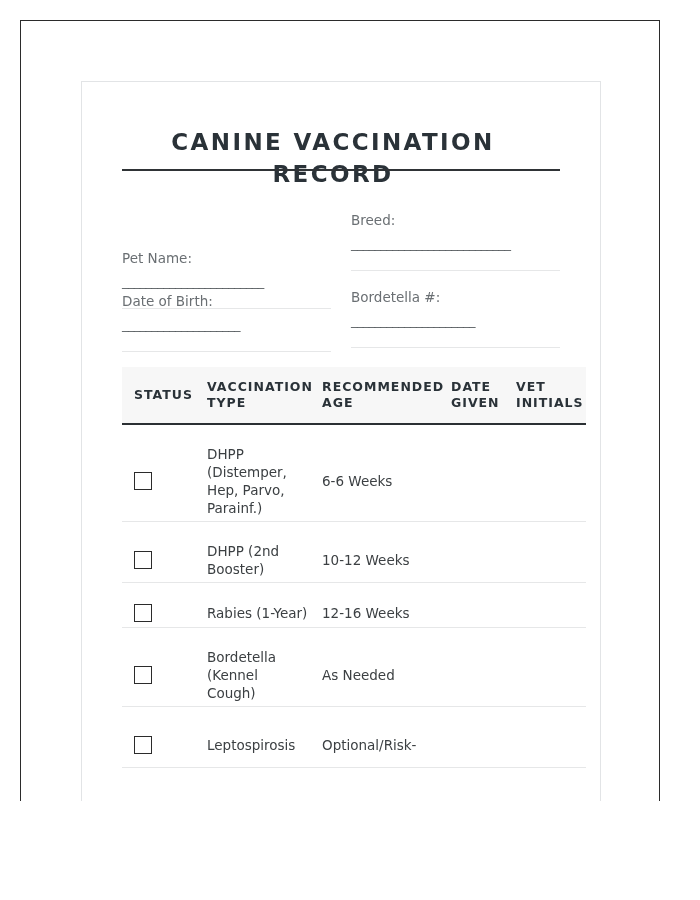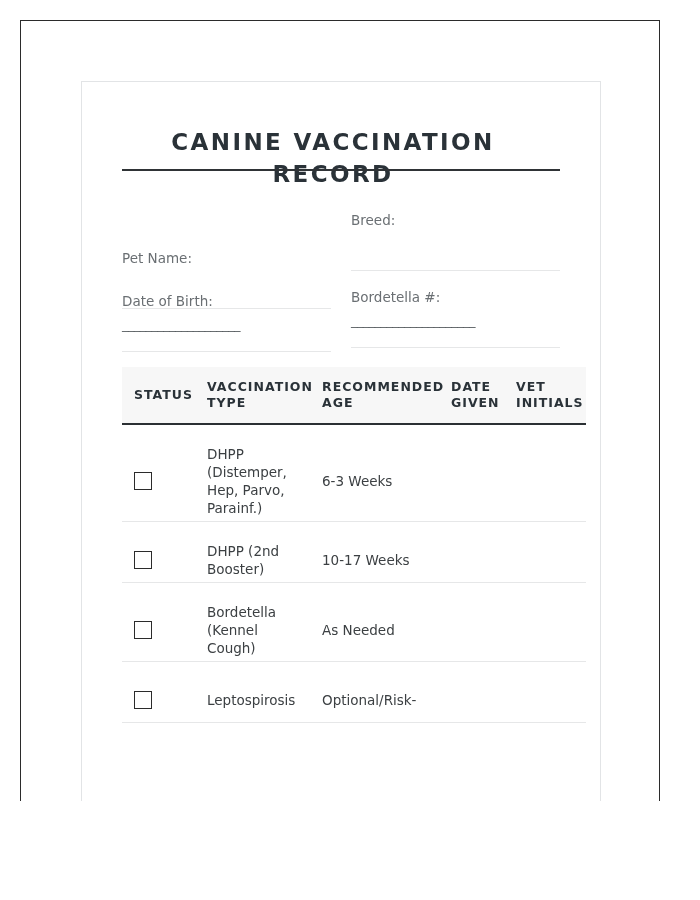--- a/index.html
+++ b/index.html
@@ -50,23 +50,25 @@
 
 <div class="viewport">
   <div class="outer-frame"></div>
   <div class="card"></div>
 
   <h1 class="title">CANINE VACCINATION RECORD</h1>
   <div class="title-rule"></div>
 
   <div class="field" style="left:122px; top:211px;margin-top:38px;">
     <span class="field-label">Pet Name:</span>
+    <span class="field-line">________________________</span>
   </div>
   <div class="field" style="left:351px; top:211px;">
     <span class="field-label">Breed:</span>
+    <span class="field-line">___________________________</span>
   </div>
   <div class="field" style="left:122px; top:292px;">
     <span class="field-label">Date of Birth:</span>
     <span class="field-line">____________________</span>
   </div>
   <div class="field" style="left:351px; top:288px;">
     <span class="field-label">Bordetella #:</span>
     <span class="field-line">_____________________</span>
   </div>
 
@@ -85,28 +87,35 @@
           <th>VACCINATION TYPE</th>
           <th>RECOMMENDED AGE</th>
           <th>DATE GIVEN</th>
           <th>VET INITIALS</th>
         </tr>
       </thead>
       <tbody>
         <tr style="height:97px">
           <td><span class="cb"></span></td>
           <td>DHPP (Distemper, Hep, Parvo, Parainf.)</td>
-          <td>6-3 Weeks</td>
+          <td>6-6 Weeks</td>
           <td></td>
           <td></td>
         </tr>
         <tr style="height:61px">
           <td><span class="cb"></span></td>
           <td>DHPP (2nd Booster)</td>
-          <td>10-17 Weeks</td>
+          <td>10-12 Weeks</td>
+          <td></td>
+          <td></td>
+        </tr>
+        <tr style="height:45px">
+          <td><span class="cb"></span></td>
+          <td style="white-space:nowrap">Rabies (1-Year)</td>
+          <td>12-16 Weeks</td>
           <td></td>
           <td></td>
         </tr>
         <tr style="height:79px">
           <td><span class="cb"></span></td>
           <td>Bordetella (Kennel Cough)</td>
           <td>As Needed</td>
           <td></td>
           <td></td>
         </tr>

